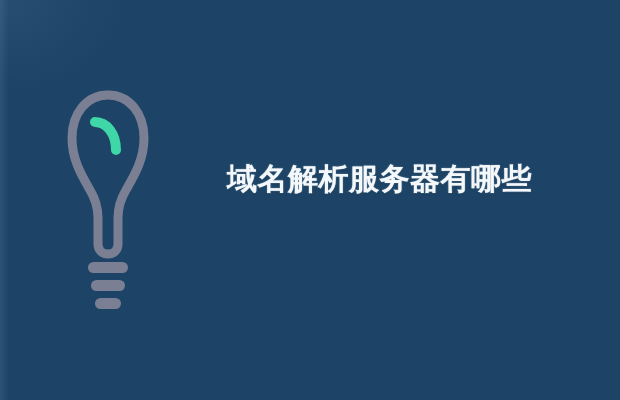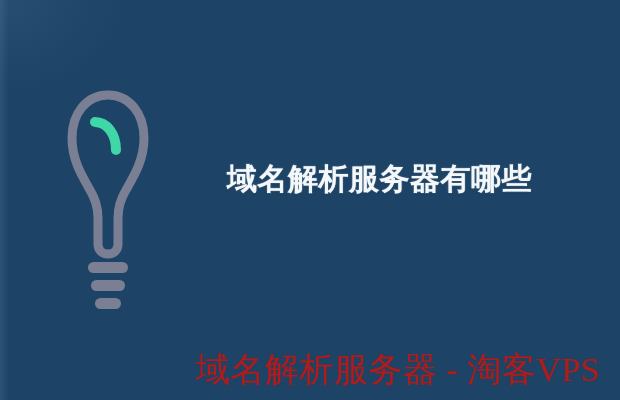--- a/index.html
+++ b/index.html
@@ -119,15 +119,14 @@
                C 49 36, 58 48, 58 64" fill="none" stroke="#3fd6a8" stroke-width="10" stroke-linecap="round"></path>
 
       <rect x="30" y="176" width="40" height="11" rx="5.5" fill="#7b7f94"></rect>
       <rect x="33" y="194" width="34" height="11" rx="5.5" fill="#7b7f94"></rect>
       <rect x="37" y="212" width="26" height="11" rx="5.5" fill="#7b7f94"></rect>
     </svg>
   </div>
 
   <div class="heading">域名解析服务器有哪些</div>
 
-  <div class="footer-caption">域名解析服务器 - 淘客VPS</div>
 
 </div>
 
 </body></html>

